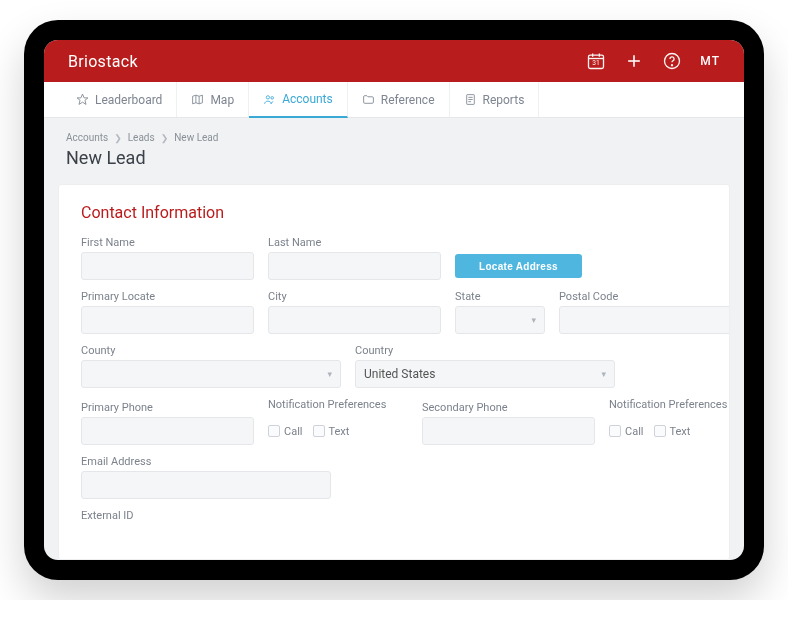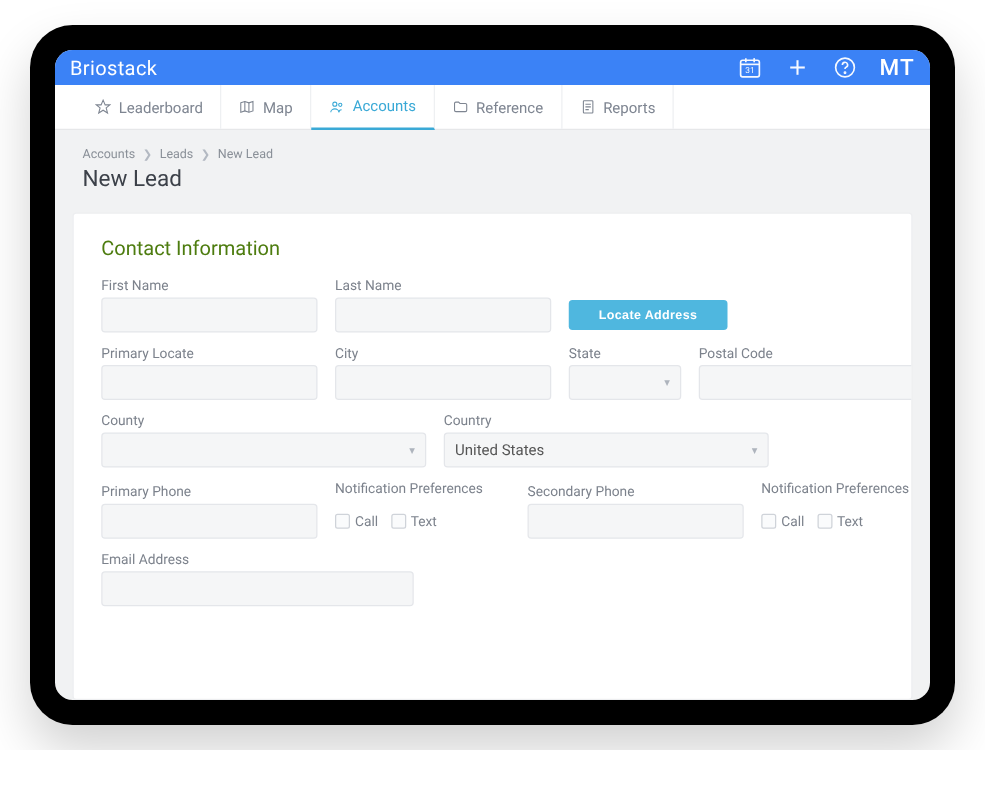--- a/index.html
+++ b/index.html
@@ -24,38 +24,38 @@
     width: 100%;
     height: 100%;
     background: #f1f2f3;
     border-radius: 14px;
     overflow: hidden;
     display: flex;
     flex-direction: column;
   }
   
   .app-header {
-    background: #3b82f6;
+    background: #b91c1c;
     color: #fff;
-    height: 28px;
+    height: 42px;
     display: flex;
     align-items: center;
-    padding: 0 12px;
+    padding: 0 24px;
     justify-content: space-between;
   }
   .brand { font-size: 16px; font-weight: 400; letter-spacing: .3px; }
   .header-actions { display: flex; align-items: center; gap: 18px; }
   .icon-btn {
     width: 20px; height: 20px;
     display: flex; align-items: center; justify-content: center;
     color: #fff; cursor: pointer;
     opacity: .95;
   }
   .user-badge {
-    font-size: 18px; font-weight: 500; letter-spacing: 1px;
+    font-size: 12px; font-weight: 500; letter-spacing: 1px;
     color: #fff; cursor: pointer;
   }
   
   .nav-tabs {
     background: #fff;
     display: flex;
     border-bottom: 1px solid #e6e7e9;
     padding-left: 18px;
   }
   .nav-tab {
@@ -81,21 +81,21 @@
   
   .card {
     background: #fff;
     margin: 8px 14px 0;
     border-radius: 3px;
     padding: 18px 22px 0;
     flex: 1;
     overflow: hidden;
     border: 1px solid #edeef0;
   }
-  .section-title { font-size: 16px; color: #4d7c0f; font-weight: 400; margin-bottom: 14px; }
+  .section-title { font-size: 16px; color: #b91c1c; font-weight: 400; margin-bottom: 14px; }
   .form-grid { display: flex; flex-direction: column; gap: 10px; }
   .row { display: flex; gap: 14px; align-items: flex-end; flex-wrap: nowrap; }
   .field { display: flex; flex-direction: column; gap: 3px; }
   .field label { font-size: 11px; color: #7c828c; }
   .input, .select {
     height: 28px;
     background: #f5f6f7;
     border: 1px solid #e4e6ea;
     border-radius: 3px;
     padding: 0 8px;
@@ -310,18 +310,23 @@
           </div>
         </div>
 
         <div class="row">
           <div class="field" style="flex:0 0 250px">
             <label>Email Address</label>
             <input class="input" value="" style="">
           </div>
         </div>
 
+        <div class="row">
+          <div class="field" style="flex:0 0 140px">
+            <label>External ID</label>
+          </div>
+        </div>
 
       </div>
     </div>
 
   </div>
 </div>
 
 </body></html>

